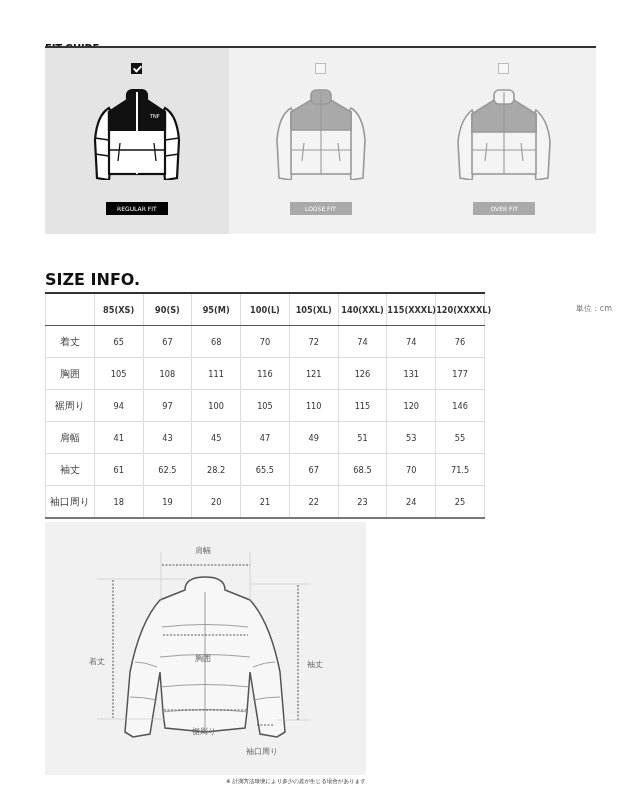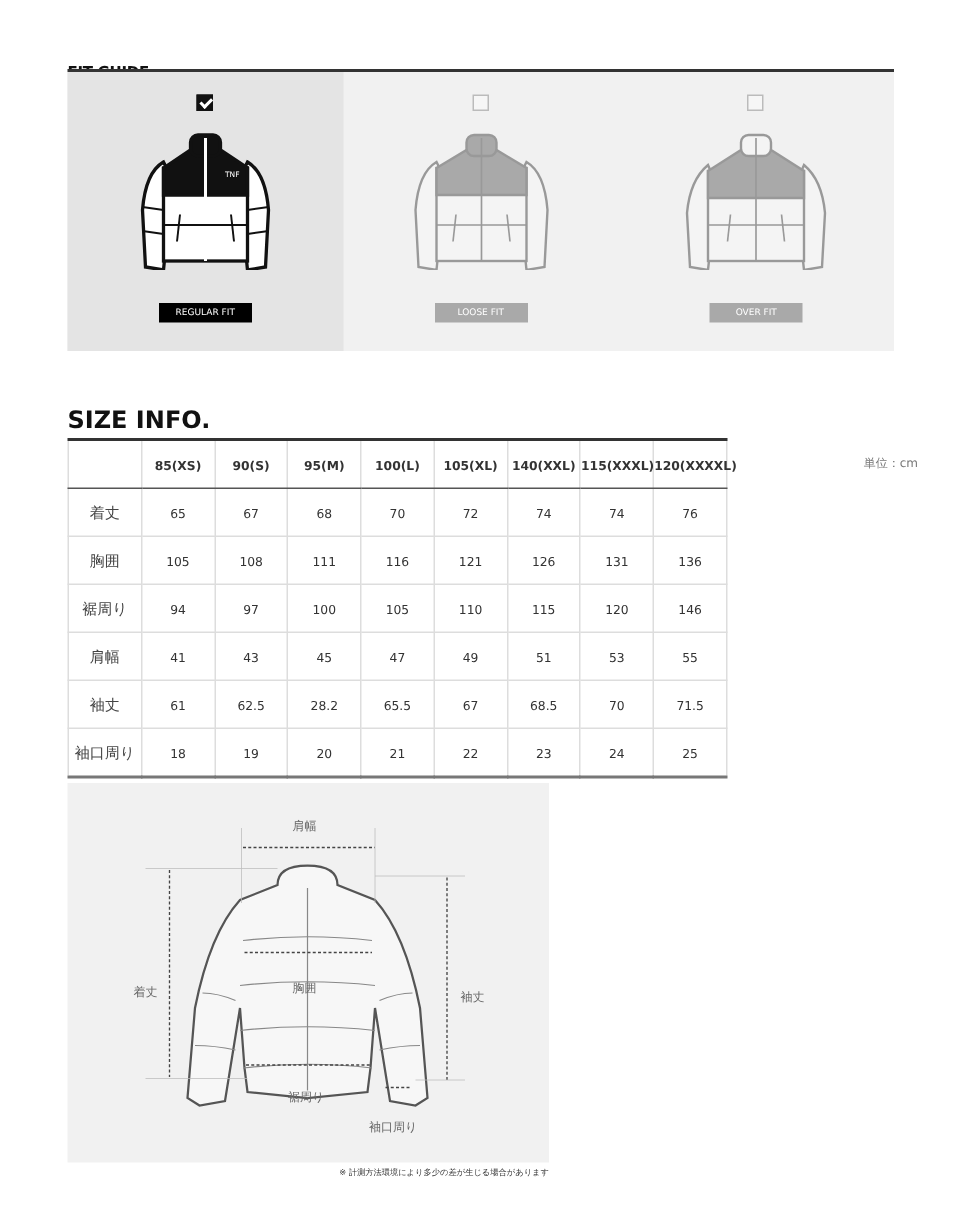--- a/index.html
+++ b/index.html
@@ -131,21 +131,21 @@
     </tr>
     <tr>
       <td class="rowh">胸囲</td>
       <td>105</td>
       <td>108</td>
       <td>111</td>
       <td>116</td>
       <td>121</td>
       <td>126</td>
       <td>131</td>
-      <td>136</td>
+      <td>177</td>
     </tr>
     <tr>
       <td class="rowh">裾周り</td>
       <td>94</td>
       <td>97</td>
       <td>100</td>
       <td>105</td>
       <td>110</td>
       <td>115</td>
       <td>120</td>

